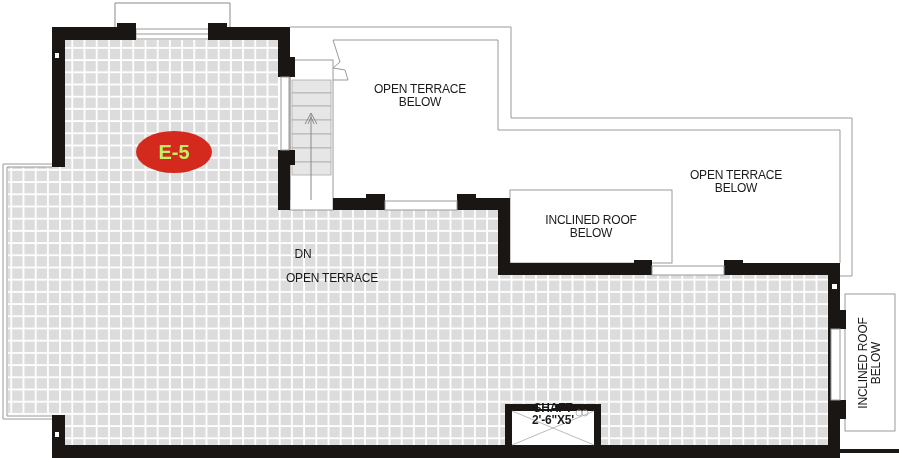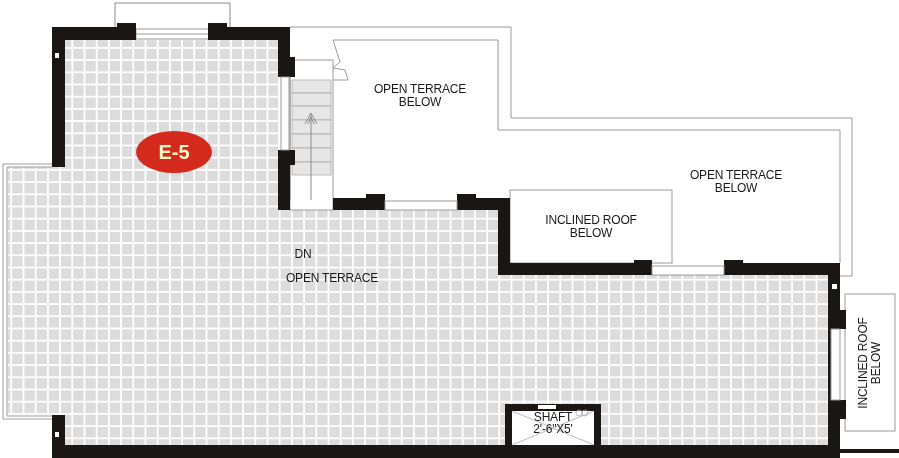--- a/index.html
+++ b/index.html
@@ -1,19 +1,19 @@
 <!DOCTYPE html>
 <html><head>
 <meta charset="utf-8">
 <style>
   html, body { margin: 0; padding: 0; background: #ffffff; }
   body { width: 899px; height: 458px; overflow: hidden; position: relative; font-family: "Liberation Sans", sans-serif; }
   #plan { position: absolute; left: 0; top: 0; width: 899px; height: 458px; }
   .lbl { position: absolute; font-family: "Liberation Sans", sans-serif; font-size: 12px; color: #1a1a1a; text-align: center; line-height: 13px; letter-spacing: -0.2px; white-space: nowrap; }
-  .badge { position: absolute; left: 136px; top: 131px; width: 76px; height: 42px; border-radius: 50%; background: #d42a1e; color: #fef9c3; font-weight: bold; font-size: 20px; line-height: 42px; text-align: center; font-family: "Liberation Sans", sans-serif; }
+  .badge { position: absolute; left: 136px; top: 131px; width: 76px; height: 42px; border-radius: 50%; background: #d42a1e; color: #bef264; font-weight: bold; font-size: 20px; line-height: 42px; text-align: center; font-family: "Liberation Sans", sans-serif; }
   .vert { position: absolute; transform: rotate(-90deg); transform-origin: center center; }
 </style>
 </head>
 <body>
 
 <svg id="plan" viewBox="0 0 899 458" xmlns="http://www.w3.org/2000/svg">
   <defs>
     <pattern id="tiles" x="0" y="0" width="12.2" height="12.2" patternUnits="userSpaceOnUse">
       <rect width="12.2" height="12.2" fill="#ffffff"></rect>
       <rect x="0" y="0" width="10.4" height="10.4" fill="#dcdcdc"></rect>
@@ -135,16 +135,16 @@
 
 <div class="lbl vert" style="left:814px; top:350px; width:112px;">
   <div>INCLINED ROOF</div>
   <div>BELOW</div>
 </div>
 
 <div class="lbl" style="left:276px; top:272px; width:112px;">OPEN TERRACE</div>
 
 <div class="lbl" style="left:293px; top:214px; width:20px;margin-top:34px;">DN</div>
 
-<div class="lbl" style="left:518px; top:411px; width:70px; line-height:12px;">
+<div class="lbl" style="left:518px; top:402px; width:70px; line-height:12px;font-weight:bold;">
   <div>SHAFT</div>
   <div>2'-6"X5'</div>
 </div>
 
 </body></html>

